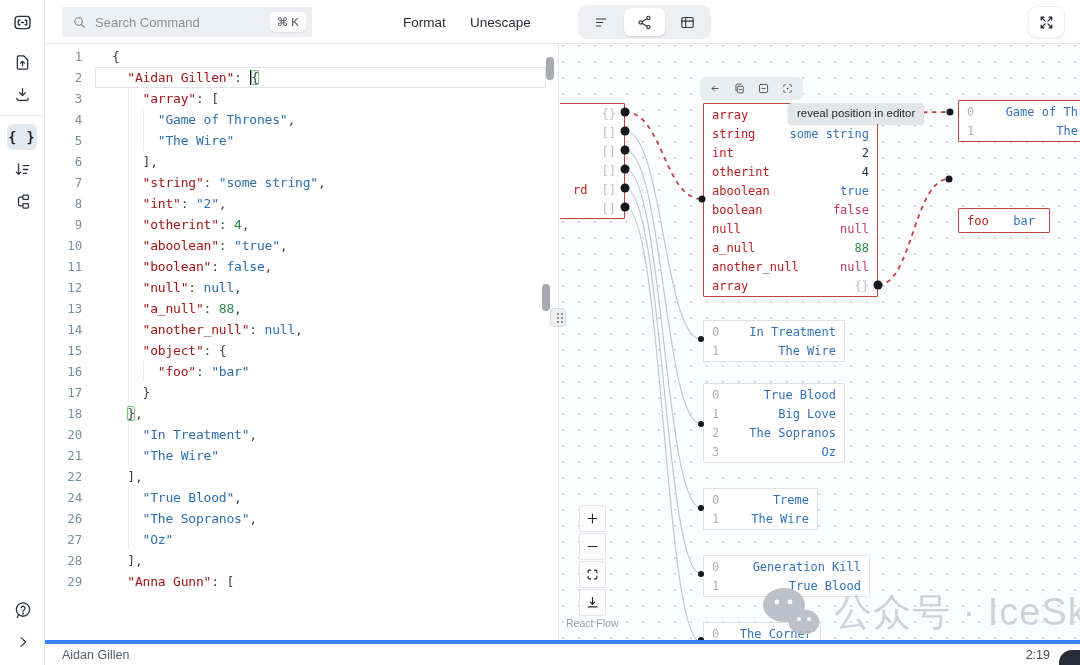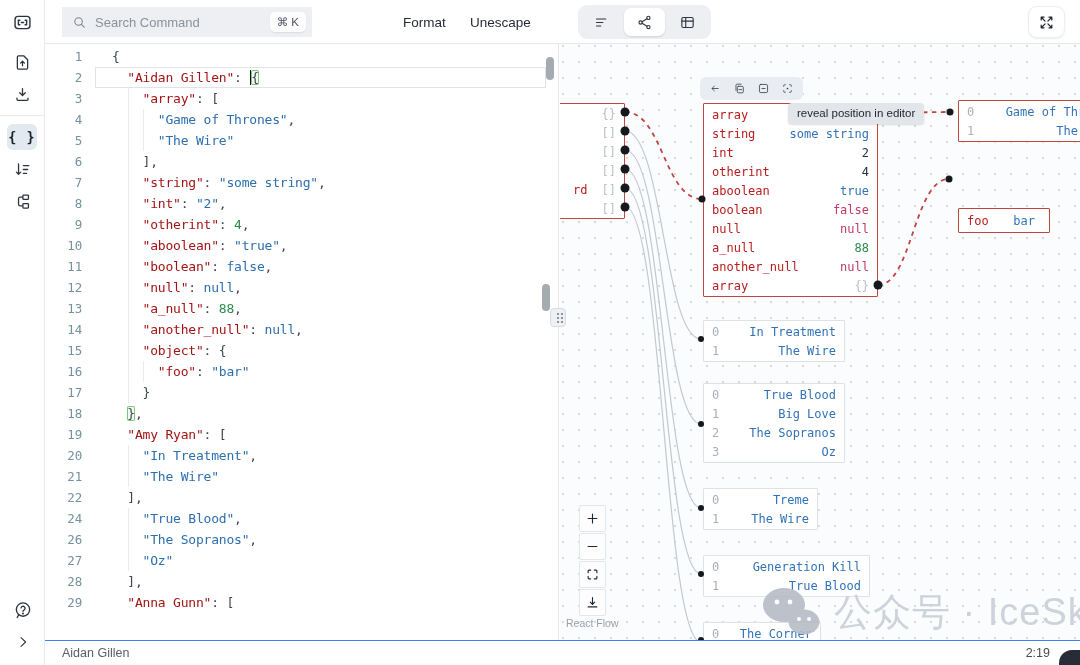--- a/index.html
+++ b/index.html
@@ -111,21 +111,21 @@
     display:flex; align-items:center; justify-content:center; border-radius:2px; }
   .gc-btn svg { stroke:#22272e; fill:none; stroke-width:1.8; stroke-linecap:round; stroke-linejoin:round; }
   .attribution { position:absolute; left:6px; top:573px; font-size:10.5px; color:#9aa1aa; z-index:6; }
 
   .watermark { position:absolute; left:200px; top:541px; display:flex; align-items:center; gap:12px;
     z-index:8; opacity:.9; }
   .watermark .wm-text { font-size:38px; color:#c9cfd7; letter-spacing:1px; white-space:nowrap; }
 
   
   .statusbar { position:absolute; left:45px; bottom:0; width:1035px; height:25px; background:#fff;
-    border-top:1px solid #3b82f6; display:flex; align-items:center; z-index:15; font-size:12.5px; color:#57606a; }
+    border-top:4px solid #3b82f6; display:flex; align-items:center; z-index:15; font-size:12.5px; color:#57606a; }
   .sb-path { margin-left:17px; }
   .sb-pos { margin-left:auto; margin-right:30px; color:#454c54; }
   .corner-blob { position:absolute; right:0; bottom:0; width:21px; height:15px; background:#272c37;
     border-top-left-radius:13px; z-index:30; }
 </style>
 </head>
 <body>
 
 <div class="app">
 
@@ -286,24 +286,20 @@
           <span class="ln">16</span>
           <span class="lc"><i class="guide" style="left: 15.6px;"></i><i class="guide" style="left: 31.2px;"></i><span class="t-p">      </span><span class="t-k">"foo"</span><span class="t-p">: </span><span class="t-s">"bar"</span></span>
         </div>
         <div class="cl">
           <span class="ln">17</span>
           <span class="lc"><i class="guide" style="left: 15.6px;"></i><span class="t-p">    }</span></span>
         </div>
         <div class="cl">
           <span class="ln">18</span>
           <span class="lc"><span class="t-p">  </span><span class="t-m">}</span><span class="t-p">,</span></span>
-        </div>
-        <div class="cl">
-          <span class="ln">19</span>
-          <span class="lc"><span class="t-p">  </span><span class="t-k">"Amy Ryan"</span><span class="t-p">: [</span></span>
         </div>
         <div class="cl">
           <span class="ln">20</span>
           <span class="lc"><i class="guide" style="left: 15.6px;"></i><span class="t-p">    </span><span class="t-s">"In Treatment"</span><span class="t-p">,</span></span>
         </div>
         <div class="cl">
           <span class="ln">21</span>
           <span class="lc"><i class="guide" style="left: 15.6px;"></i><span class="t-p">    </span><span class="t-s">"The Wire"</span></span>
         </div>
         <div class="cl">

